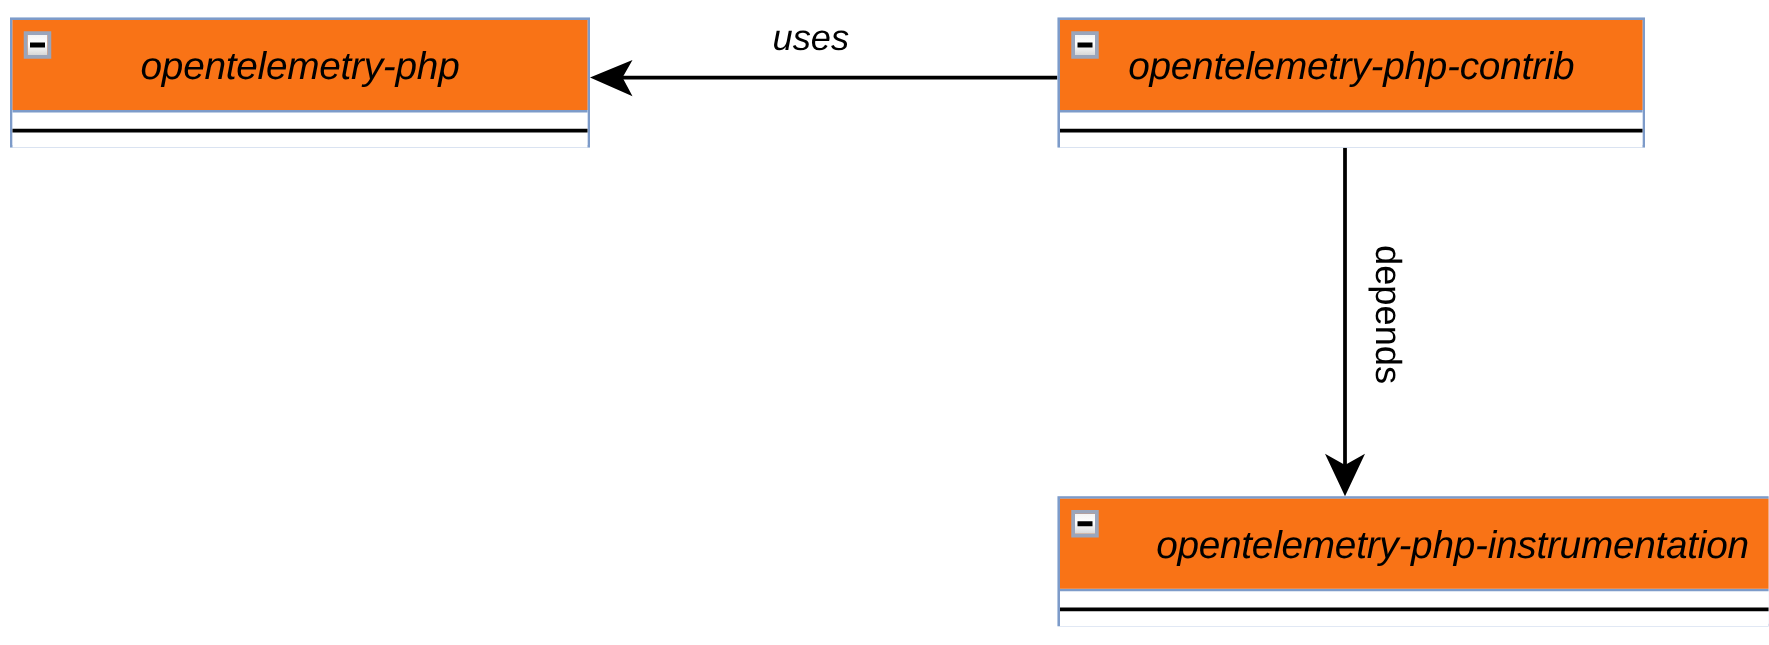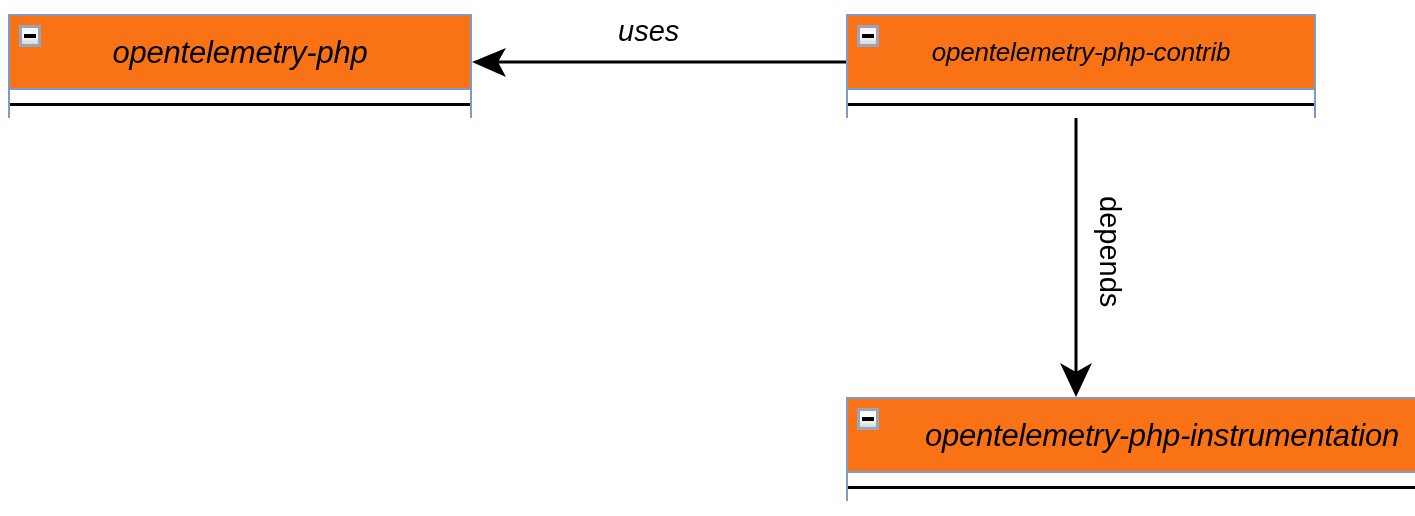--- a/index.html
+++ b/index.html
@@ -145,21 +145,21 @@
     <div class="uml-node-body" style="height:28px;">
       <div class="uml-node-rule"></div>
     </div>
   </div>
 
   <div class="uml-node" style="left:846px; top:14px; width:470px; height:104px;">
     <div class="uml-node-header" style="height:72px;">
       <span class="collapse-icon">
         <span class="bar"></span>
       </span>
-      <span class="uml-node-title" style="font-size:26px;">opentelemetry-php-contrib</span>
+      <span class="uml-node-title" style="font-size:31px;">opentelemetry-php-contrib</span>
     </div>
     <div class="uml-node-body" style="height:28px;">
       <div class="uml-node-rule"></div>
     </div>
   </div>
 
   <div class="uml-node" style="left:846px; top:397px; width:632px; height:104px;">
     <div class="uml-node-header" style="height:72px;">
       <span class="collapse-icon">
         <span class="bar"></span>

